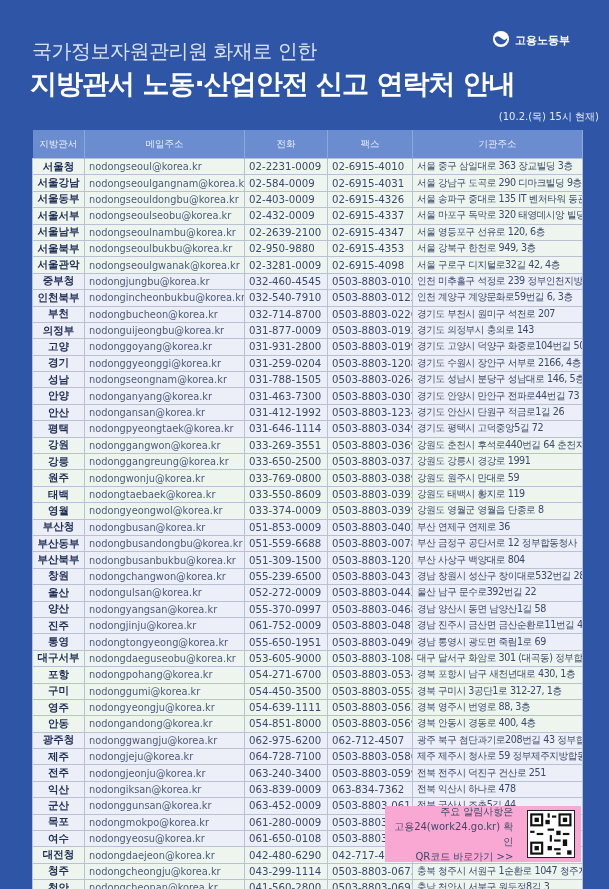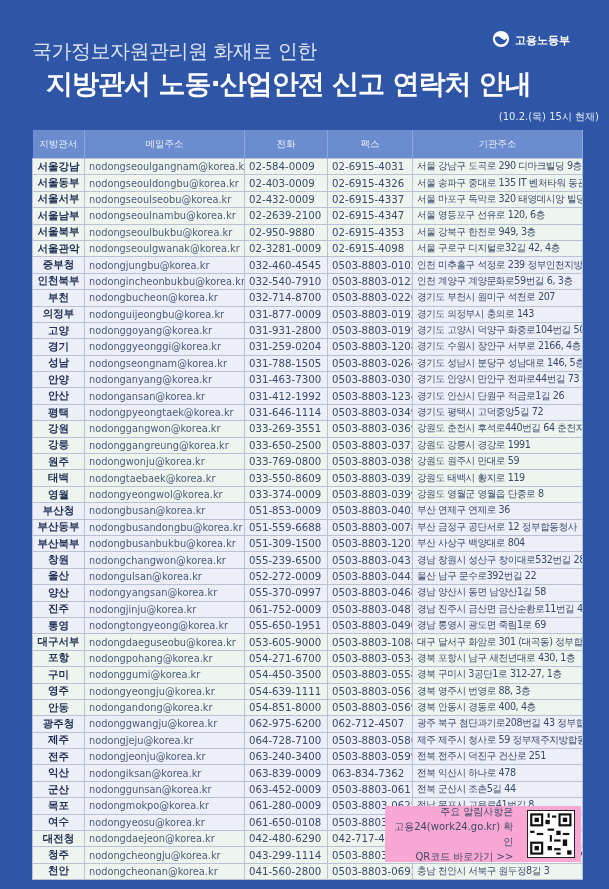--- a/index.html
+++ b/index.html
@@ -1,18 +1,18 @@
 <!DOCTYPE html>
 <html><head>
 <meta charset="utf-8">
 <style>
   html, body { margin:0; padding:0; }
   body { width:609px; height:889px; background:#2f56a6; font-family:"DejaVu Sans", sans-serif; overflow:hidden; position:relative; }
   .subtitle { position:absolute; left:32px; top:38px; color:#dbe3f3; font-size:20px; letter-spacing:-0.5px; }
-  .title { position:absolute; left:46px; top:66px; color:#ffffff; font-size:27px; font-weight:bold; letter-spacing:-1px; white-space:nowrap; }
+  .title { position:absolute; left:30px; top:66px; color:#ffffff; font-size:27px; font-weight:bold; letter-spacing:-1px; white-space:nowrap; }
   .logo { position:absolute; left:492px; top:30px; display:flex; align-items:flex-end; gap:5px; color:#fff; font-size:11px; font-weight:bold; }
   .logo svg { width:18px; height:18px; }
   .asof { position:absolute; right:10px; top:110px; color:#e3e9f6; font-size:10px; }
   table { position:absolute; left:32px; top:130px; width:550px; border-collapse:collapse; table-layout:fixed; font-size:10.2px; }
   th { background:#6b8ccf; color:#e8eefa; font-weight:normal; height:28px; font-size:9.5px; border-right:1px solid #8fa8dc; padding:0; }
   td { height:15.4px; padding:0 4px; border:1px solid #b9c2d4; white-space:nowrap; overflow:hidden; color:#3a4a6a; }
   td.office { text-align:center; font-weight:bold; color:#1f2f55; padding:0; font-size:10.5px; }
   td.email { color:#4b5b7a; font-size:9.8px; }
   td.addr { font-size:9.6px; letter-spacing:-0.4px; }
   tr.g0 td { background:#eef5ef; }
@@ -47,20 +47,27 @@
     <tr>
       <th>지방관서</th>
       <th>메일주소</th>
       <th>전화</th>
       <th>팩스</th>
       <th>기관주소</th>
     </tr>
   </thead>
   <tbody id="tbody">
       <tr class="g0">
+        <td class="office">서울청</td>
+        <td class="email">nodongseoul@korea.kr</td>
+        <td class="phone">02-2231-0009</td>
+        <td class="fax">02-6915-4010</td>
+        <td class="addr">서울 중구 삼일대로 363 장교빌딩 3층</td>
+      </tr>
+      <tr class="g0">
         <td class="office">서울강남</td>
         <td class="email">nodongseoulgangnam@korea.kr</td>
         <td class="phone">02-584-0009</td>
         <td class="fax">02-6915-4031</td>
         <td class="addr">서울 강남구 도곡로 290 디마크빌딩 9층</td>
       </tr>
       <tr class="g0">
         <td class="office">서울동부</td>
         <td class="email">nodongseouldongbu@korea.kr</td>
         <td class="phone">02-403-0009</td>

